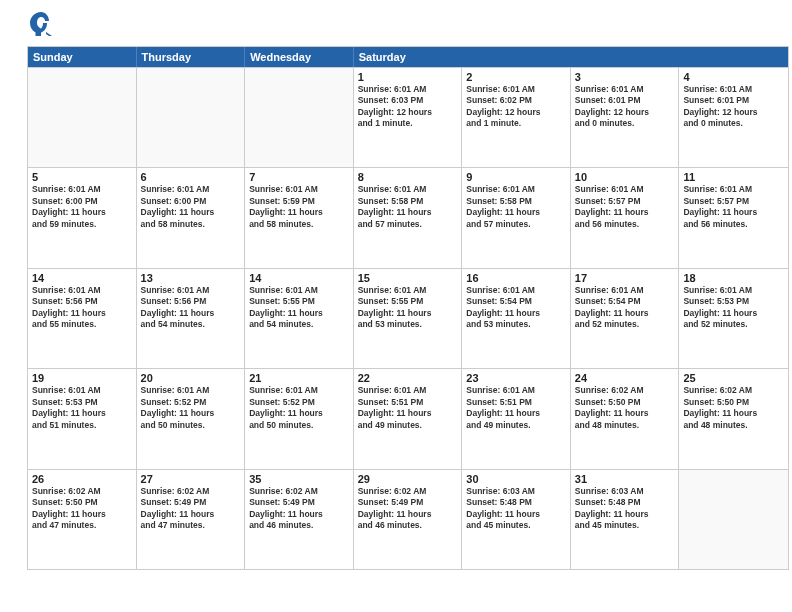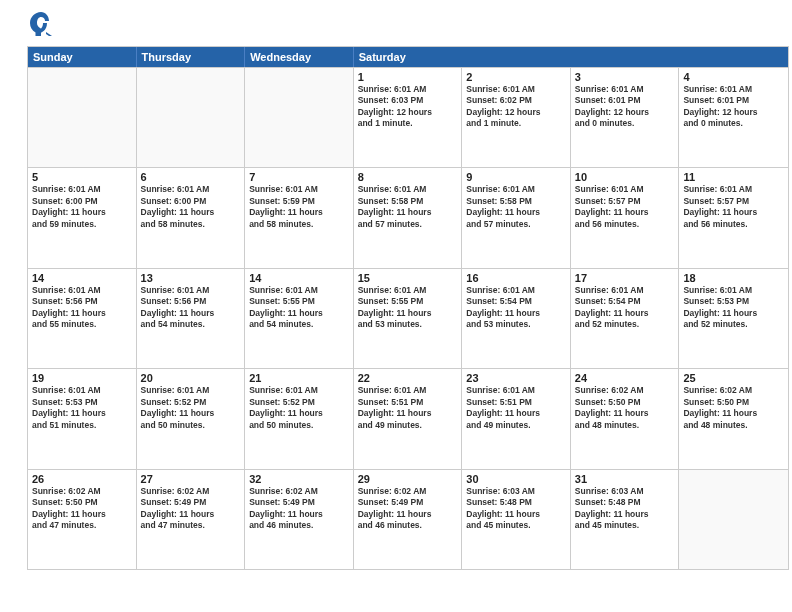--- a/index.html
+++ b/index.html
@@ -244,21 +244,21 @@
         <div class="cal-row">
           <div class="cal-cell">
             <span class="cell-date">26</span>
             <div class="cell-info">Sunrise: 6:02 AM<br>Sunset: 5:50 PM<br>Daylight: 11 hours<br>and 47 minutes.</div>
           </div>
           <div class="cal-cell">
             <span class="cell-date">27</span>
             <div class="cell-info">Sunrise: 6:02 AM<br>Sunset: 5:49 PM<br>Daylight: 11 hours<br>and 47 minutes.</div>
           </div>
           <div class="cal-cell">
-            <span class="cell-date">32</span>
+            <span class="cell-date">35</span>
             <div class="cell-info">Sunrise: 6:02 AM<br>Sunset: 5:49 PM<br>Daylight: 11 hours<br>and 46 minutes.</div>
           </div>
           <div class="cal-cell">
             <span class="cell-date">29</span>
             <div class="cell-info">Sunrise: 6:02 AM<br>Sunset: 5:49 PM<br>Daylight: 11 hours<br>and 46 minutes.</div>
           </div>
           <div class="cal-cell">
             <span class="cell-date">30</span>
             <div class="cell-info">Sunrise: 6:03 AM<br>Sunset: 5:48 PM<br>Daylight: 11 hours<br>and 45 minutes.</div>
           </div>

